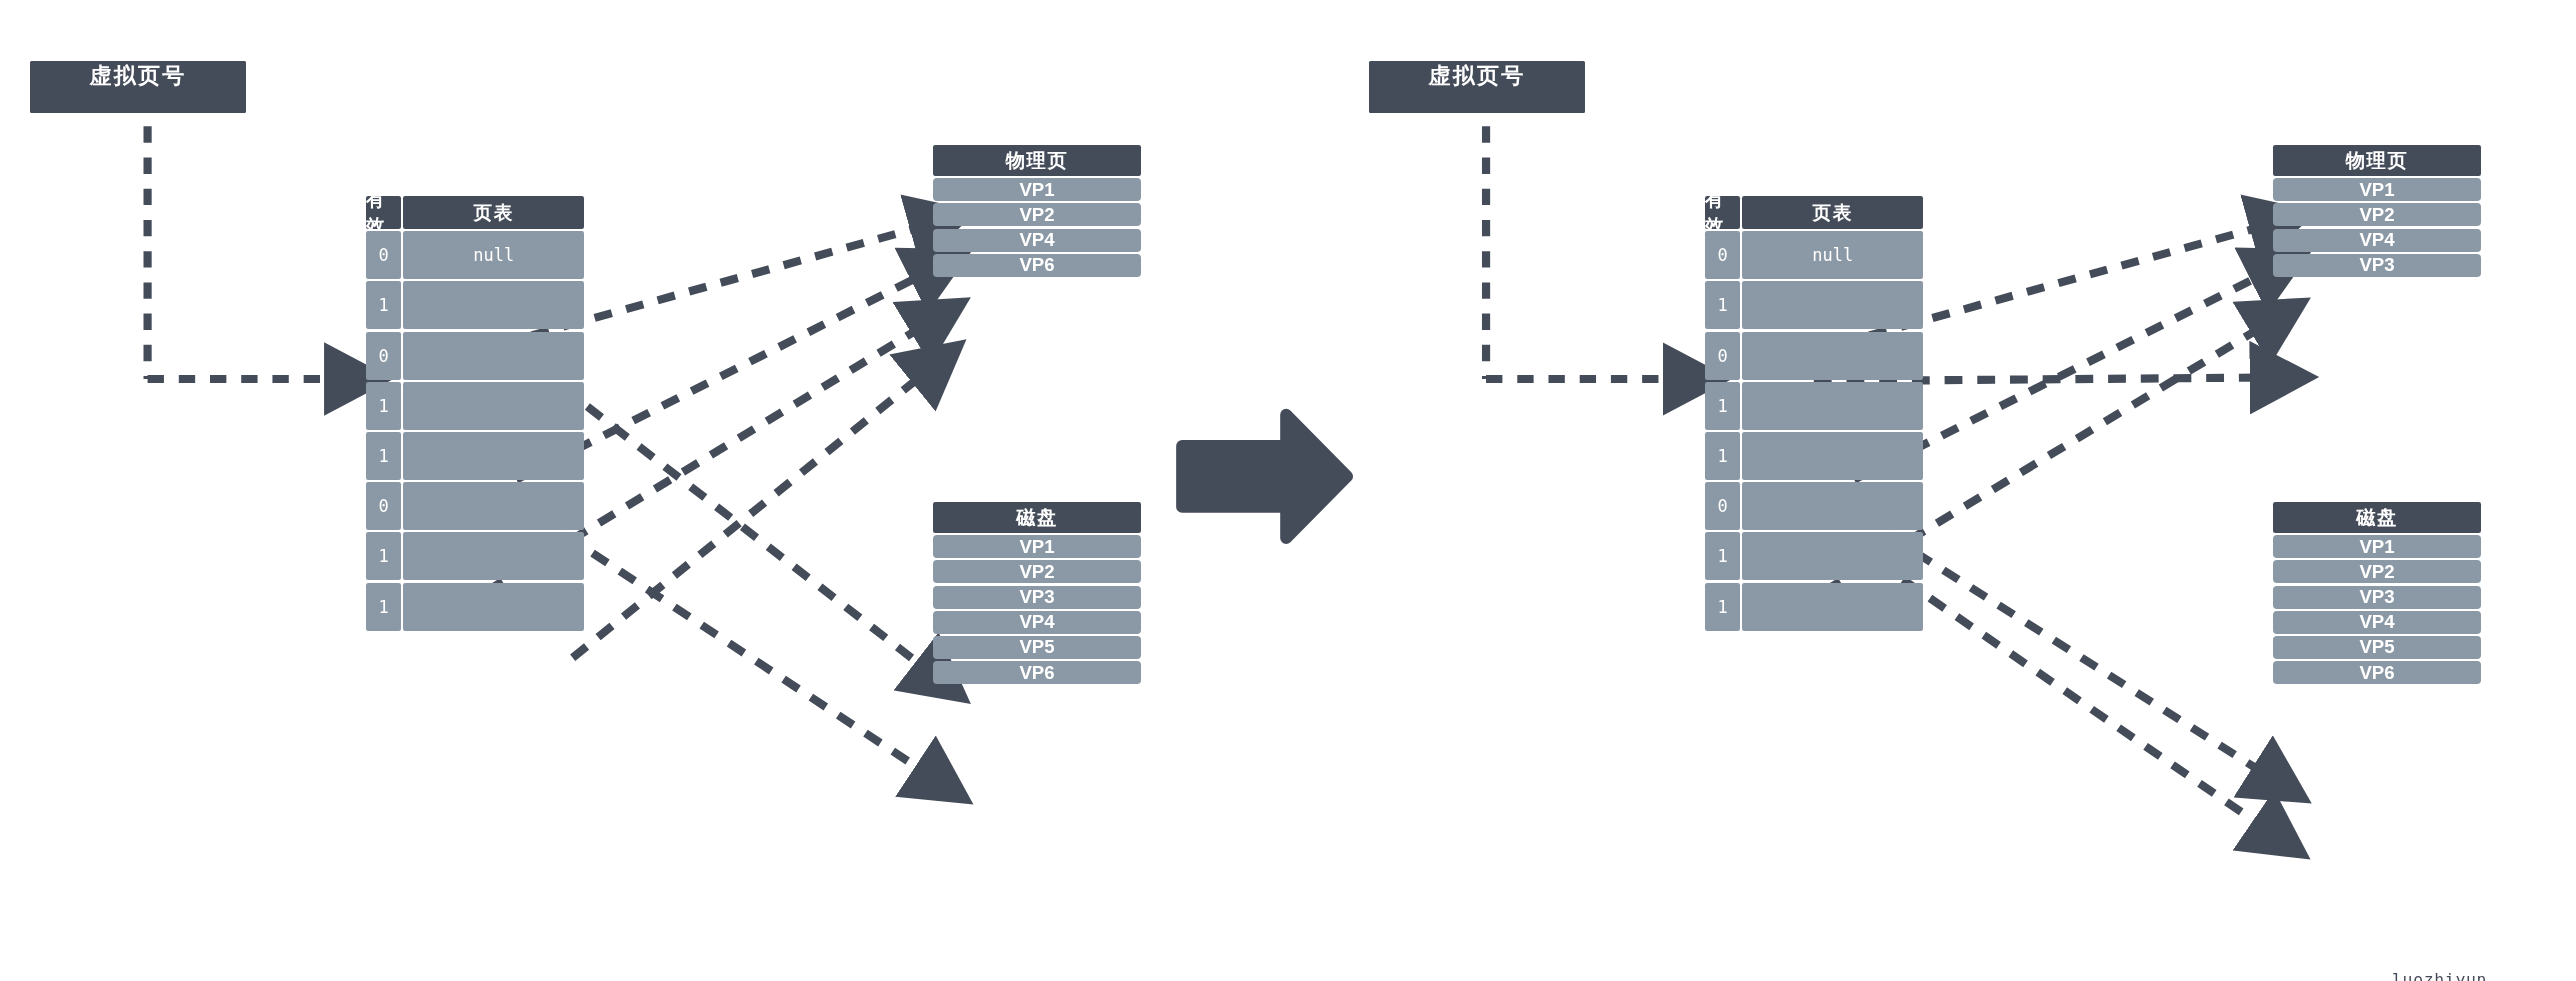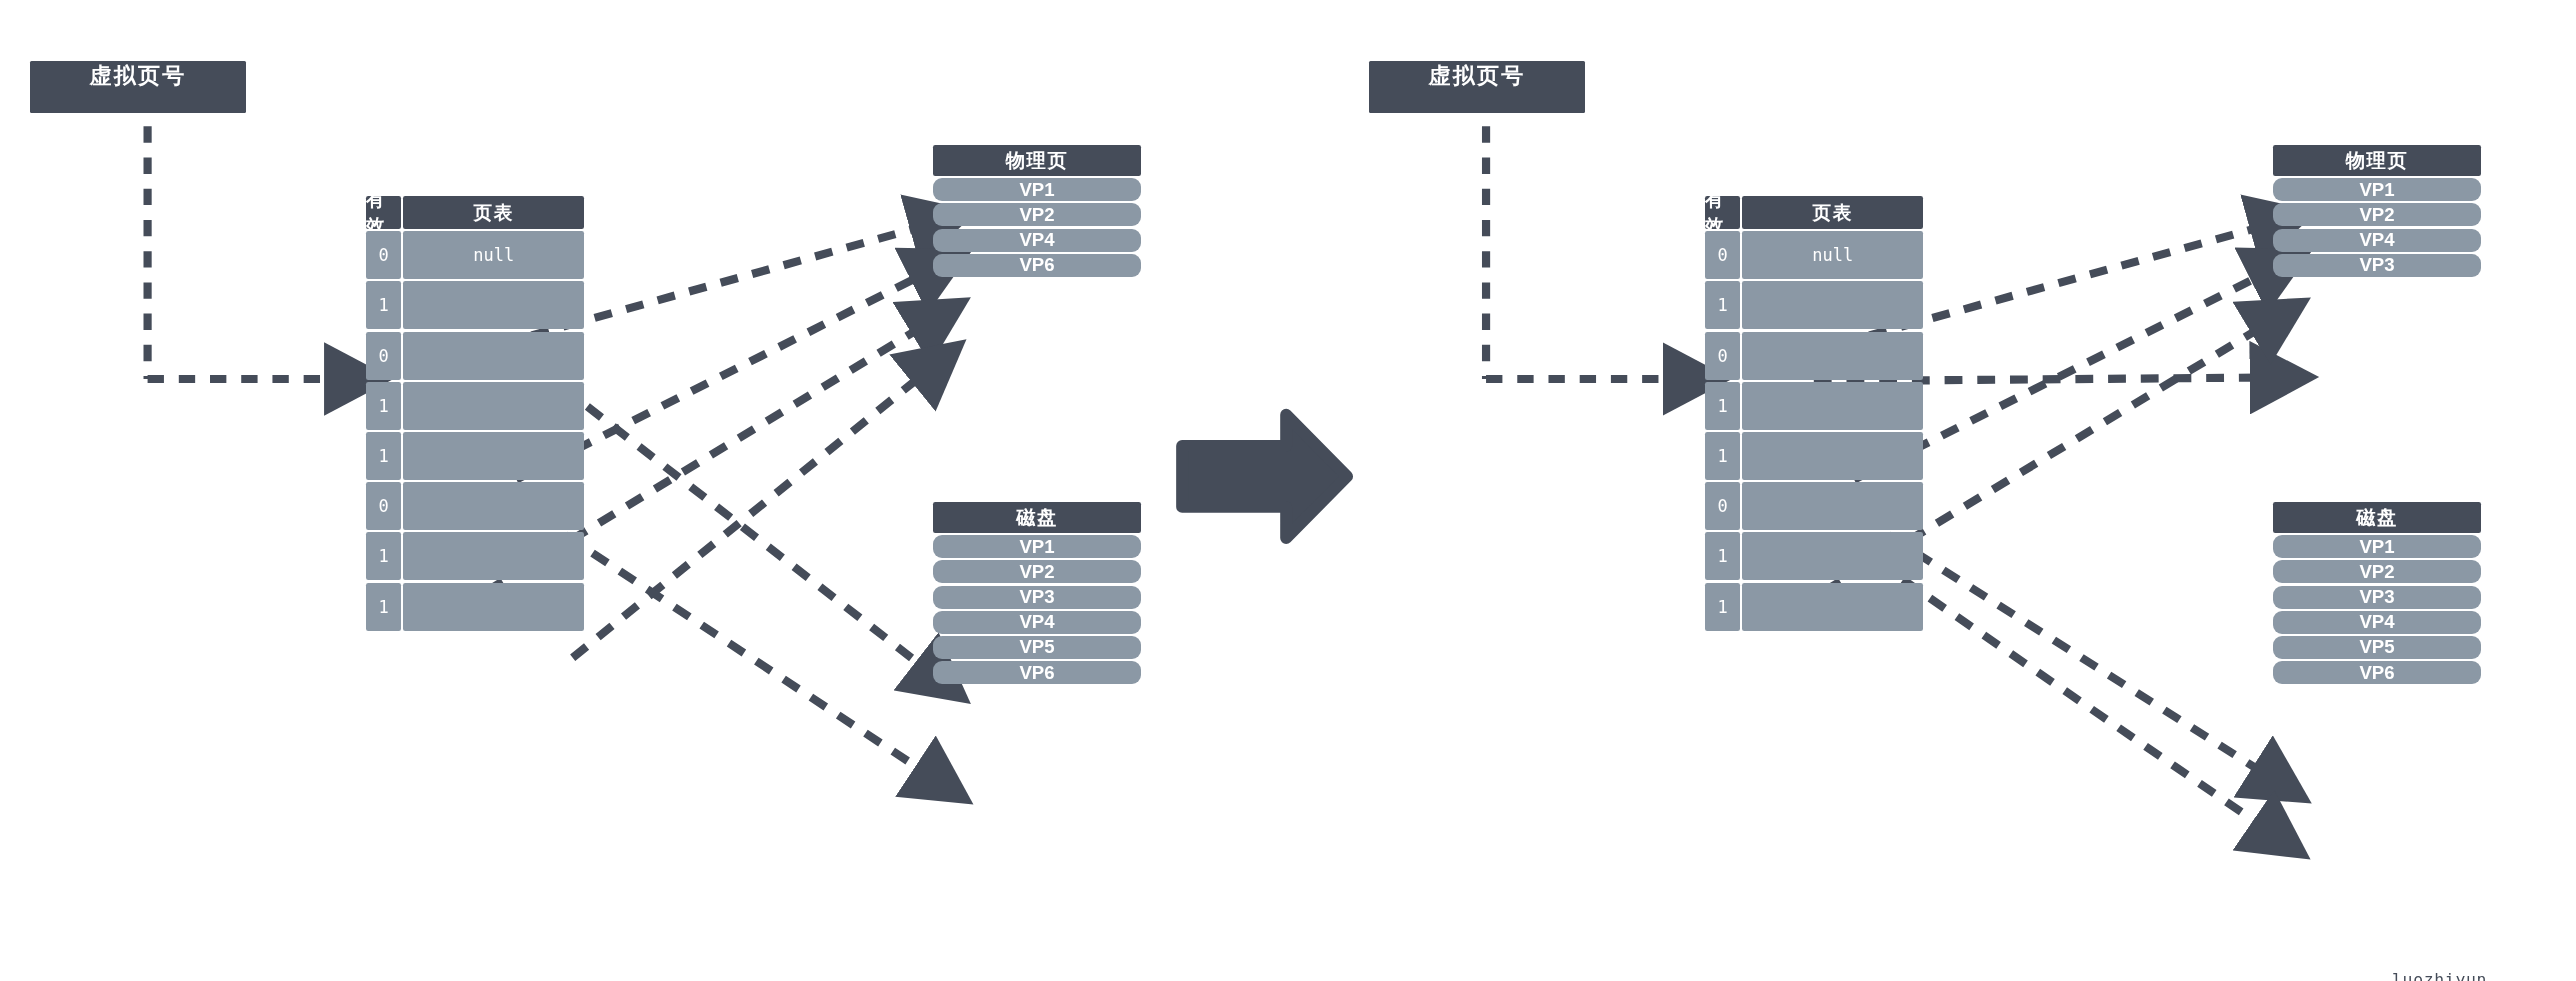--- a/index.html
+++ b/index.html
@@ -34,21 +34,21 @@
   
   .stack{position:absolute;width:208px;}
   .stack .s-head{
     background:#454c59;color:#ffffff;font-weight:bold;font-size:19.3px;
     height:31px;display:flex;align-items:center;justify-content:center;
     border-radius:2.2px;letter-spacing:1.5px;
   }
   .stack .s-row{
     background:#8b98a5;color:#ffffff;font-size:18.6px;font-weight:bold;
     height:23px;display:flex;align-items:center;justify-content:center;
-    border-radius:9px;margin-top:2.2px;
+    border-radius:4px;margin-top:2.2px;
   }
 
   
   .stack.phys .s-row{height:23px;}
   .stack.disk .s-row{height:23px;}
 
   .watermark{
     position:absolute;color:#454c59;font-size:16.4px;letter-spacing:0.7px;
     font-family:"DejaVu Sans Mono","Liberation Mono",monospace;
   }

